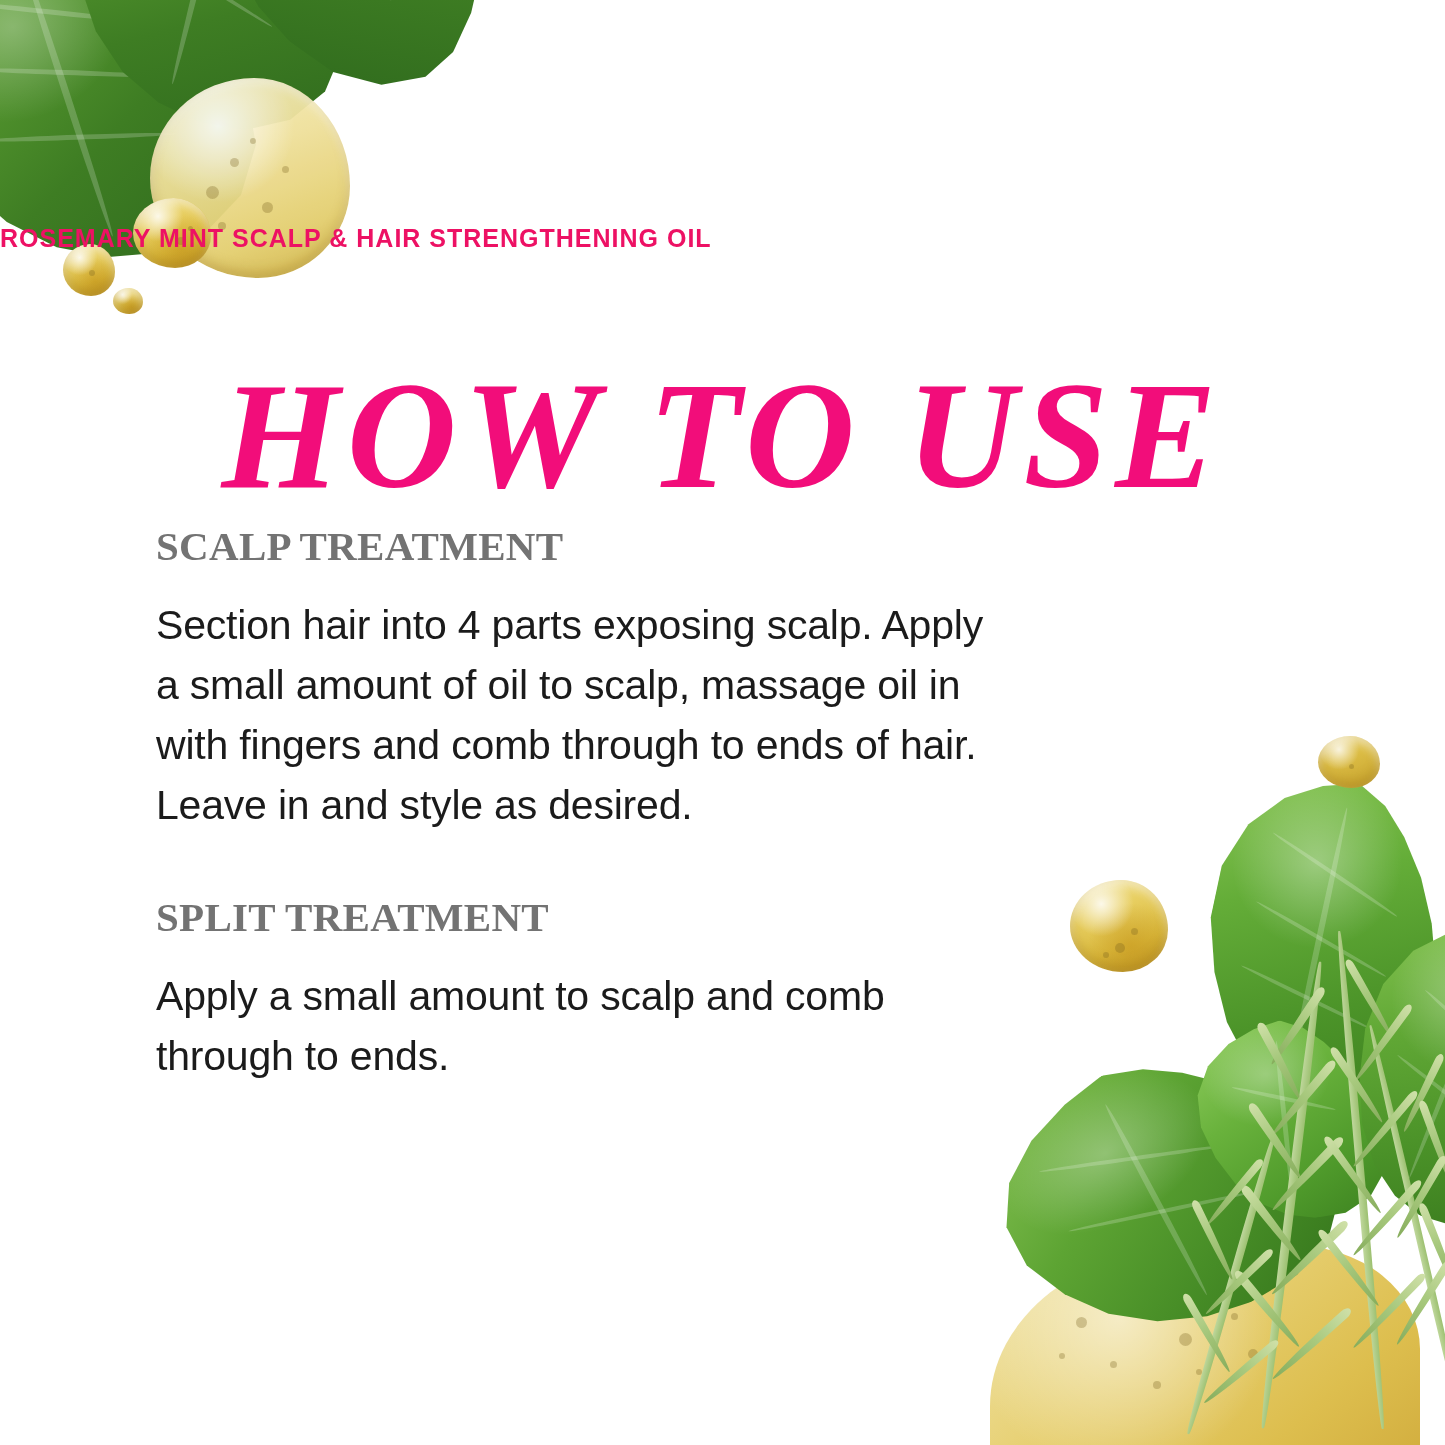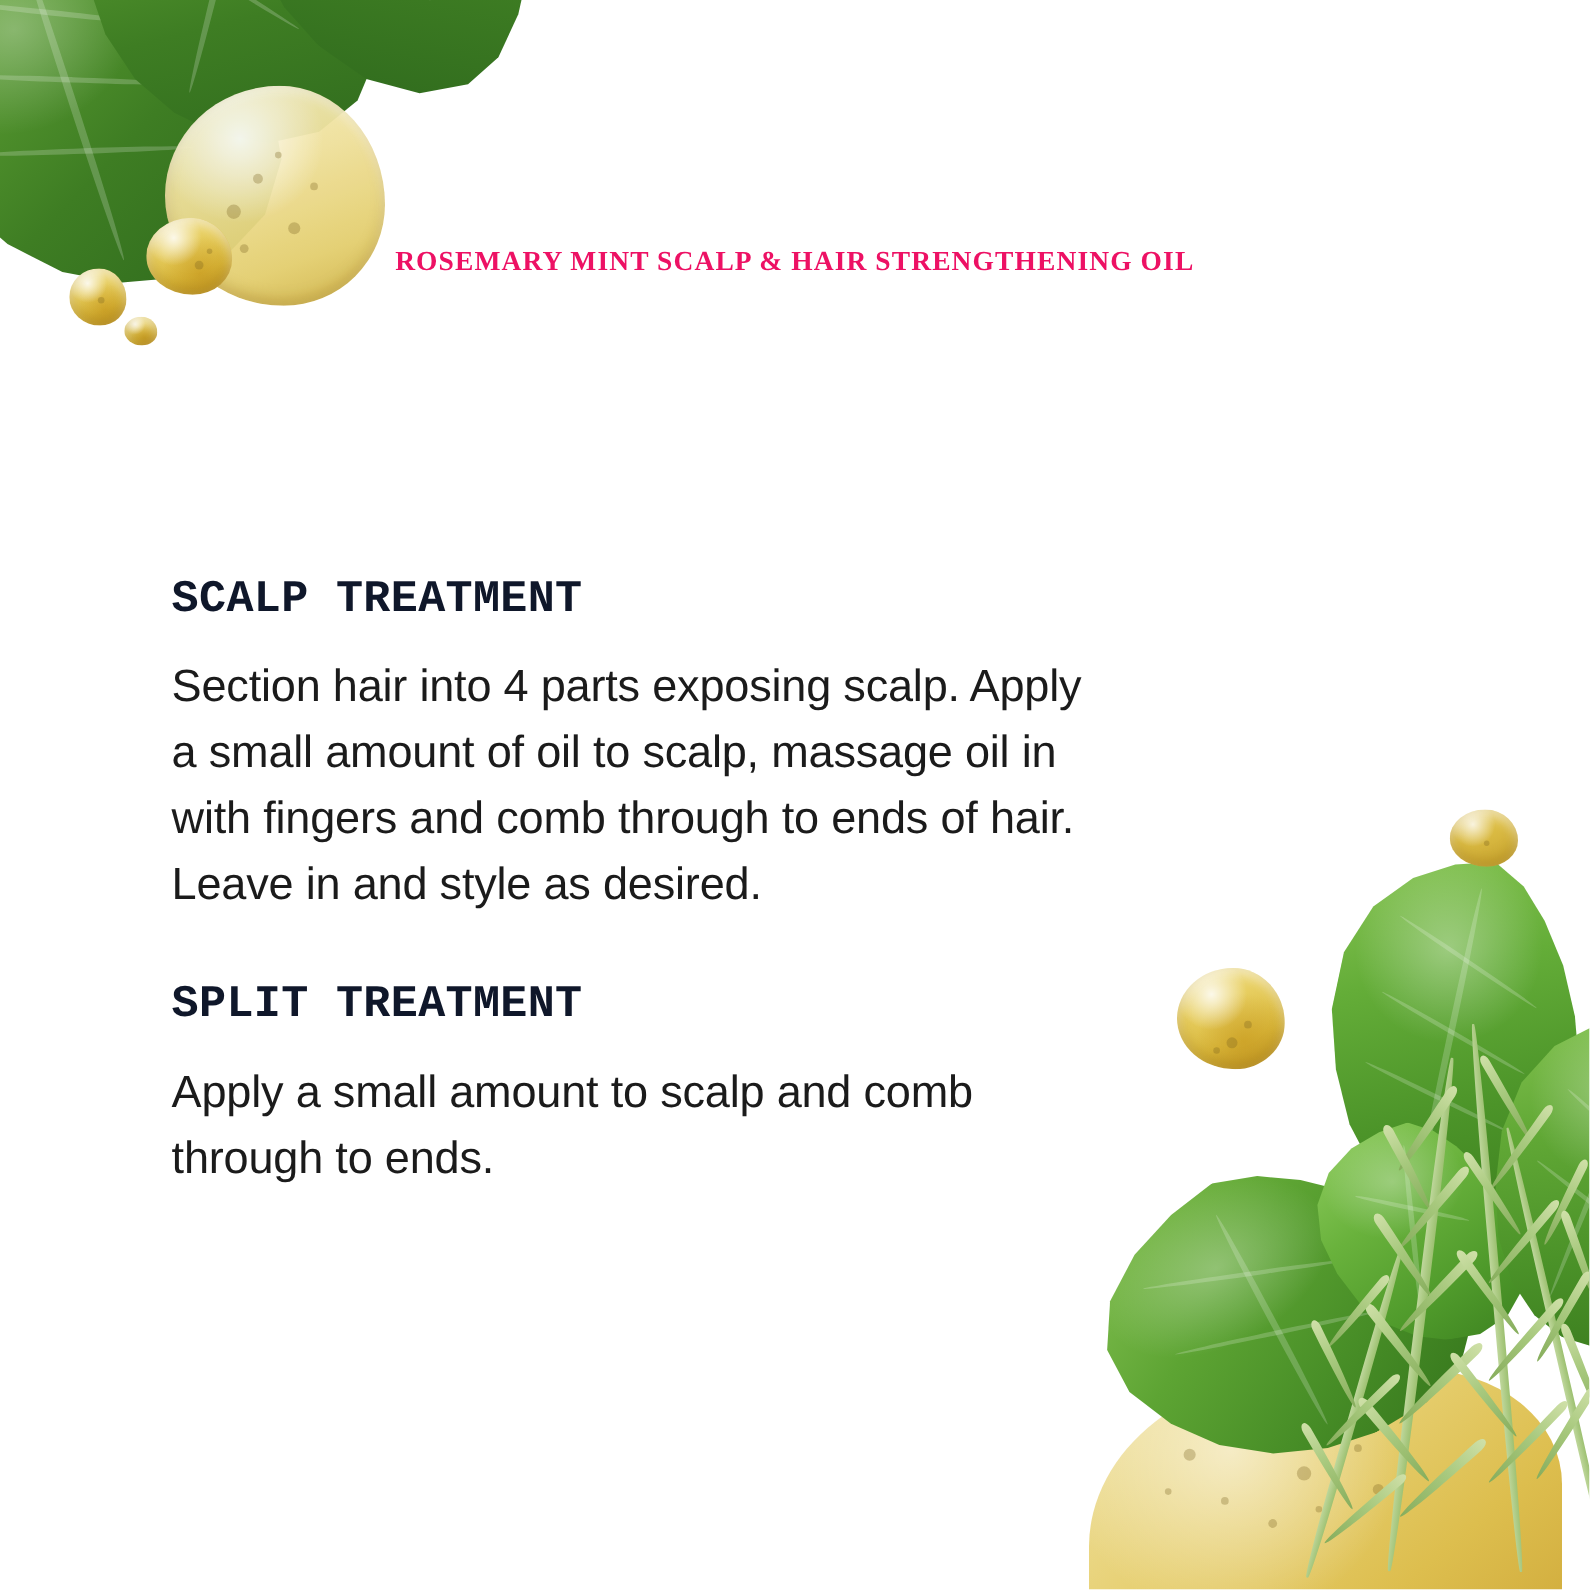--- a/index.html
+++ b/index.html
@@ -78,22 +78,21 @@
     position: absolute;
     border-radius: 40%;
     background: linear-gradient(90deg, #bfd79c, #9cc070);
   }
 
   
   .eyebrow {
     position: absolute;
     left: 0; right: 0;
     top: 224px;
-    text-align: center;
-    font-family: Liberation Serif, serif;
+    font-family: Liberation Sans, sans-serif;
     font-weight: 700;
     font-size: 25px;
     letter-spacing: 1.0px;
     color: #ed1164;
     white-space: nowrap;
   }
   .title {
     position: absolute;
     left: 0; right: 0;
     top: 258px;
@@ -111,25 +110,25 @@
   .sections {
     position: absolute;
     left: 156px;
     top: 522px;
     width: 880px;
   }
   .section { margin-bottom: 58px; }
   .section:last-child { margin-bottom: 0; }
 
   .sec-head {
-    font-family: Liberation Mono, monospace;
+    font-family: Liberation Serif, serif;
     font-weight: 700;
     font-size: 41px;
     letter-spacing: 0.3px;
-    color: #0f172a;
+    color: #737373;
     margin: 0 0 26px 0;
     white-space: nowrap;
   }
   .sec-body {
     font-family: "Liberation Sans", sans-serif;
     font-weight: 400;
     font-size: 41px;
     line-height: 1.46;
     color: #1b1b1b;
     margin: 0;
@@ -192,20 +191,21 @@
       <div class="drop-body"></div>
       <div class="bubble" style="left:50%; top:50%; width:6px; height:6px;"></div>
     </div>
     <div style="position:absolute; left:68px; top:98px; width:30px; height:26px;">
       <div class="drop-body"></div>
     </div>
   </div>
 
   <div class="eyebrow">ROSEMARY MINT SCALP &amp; HAIR STRENGTHENING OIL</div>
 
+  <h1 class="title">HOW TO USE</h1>
 
   <div class="sections">
 
     <div class="section sec-1">
       <h2 class="sec-head">SCALP TREATMENT</h2>
       <p class="sec-body">Section hair into 4 parts exposing scalp. Apply a small amount of oil to scalp, massage oil in with fingers and comb through to ends of hair. Leave in and style as desired.</p>
     </div>
 
     <div class="section sec-2">
       <h2 class="sec-head">SPLIT TREATMENT</h2>

